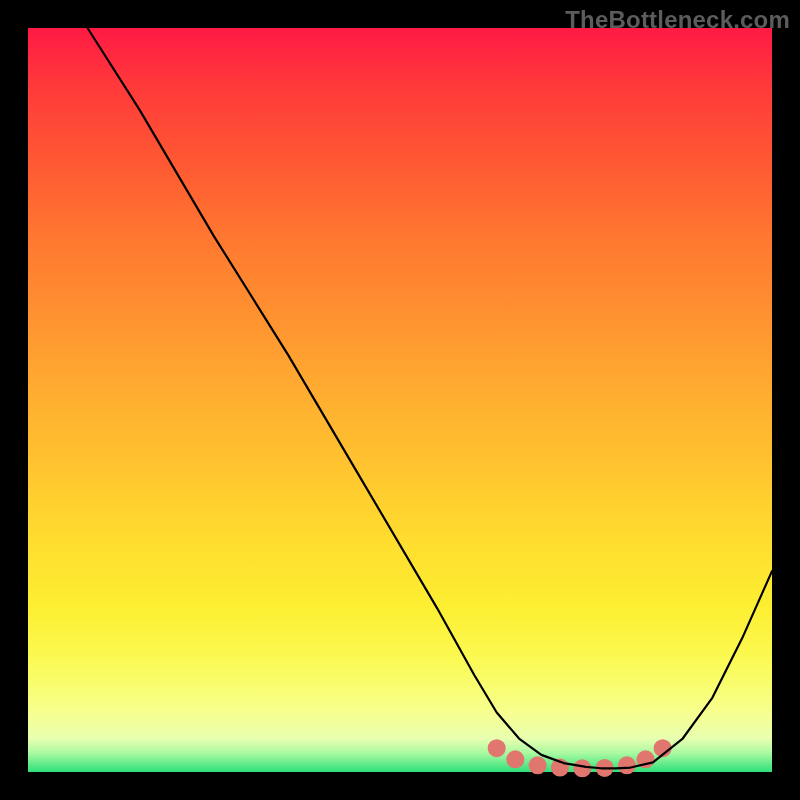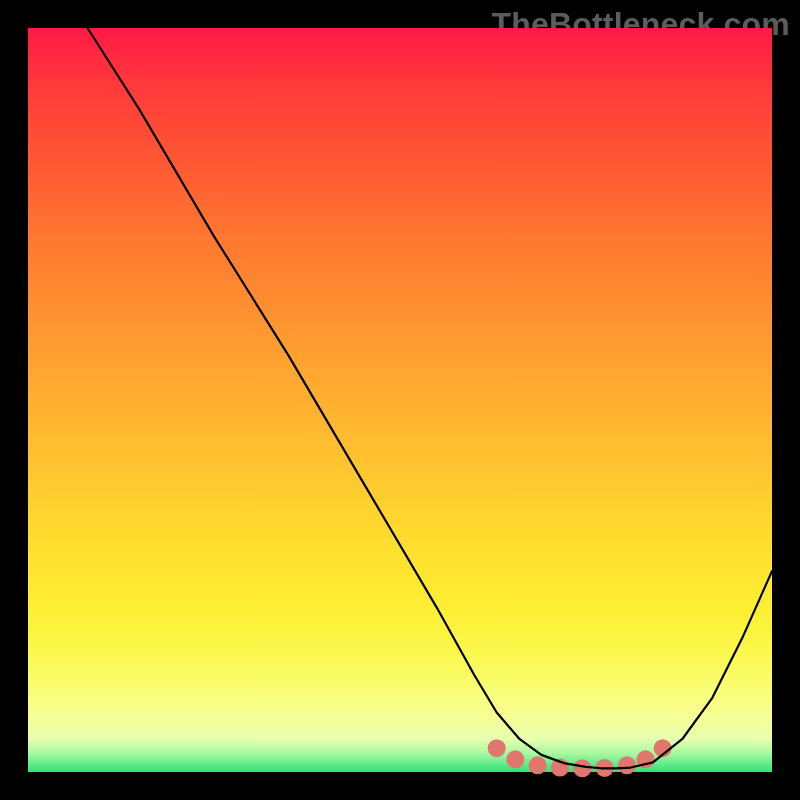--- a/index.html
+++ b/index.html
@@ -38,21 +38,21 @@
       #e8ffb0 95.5%,
       #a8f9a0 97.5%,
       #2de07a 100%
     );
   }
   .watermark {
     position: absolute;
     top: 6px;
     right: 10px;
     font-family: Arial, Helvetica, sans-serif;
-    font-size: 32px;
+    font-size: 24px;
     font-weight: 600;
     color: #5c5c5c;
     letter-spacing: 0.2px;
   }
   svg.curve {
     position: absolute;
     left: 0;
     top: 0;
     width: 744px;
     height: 744px;

